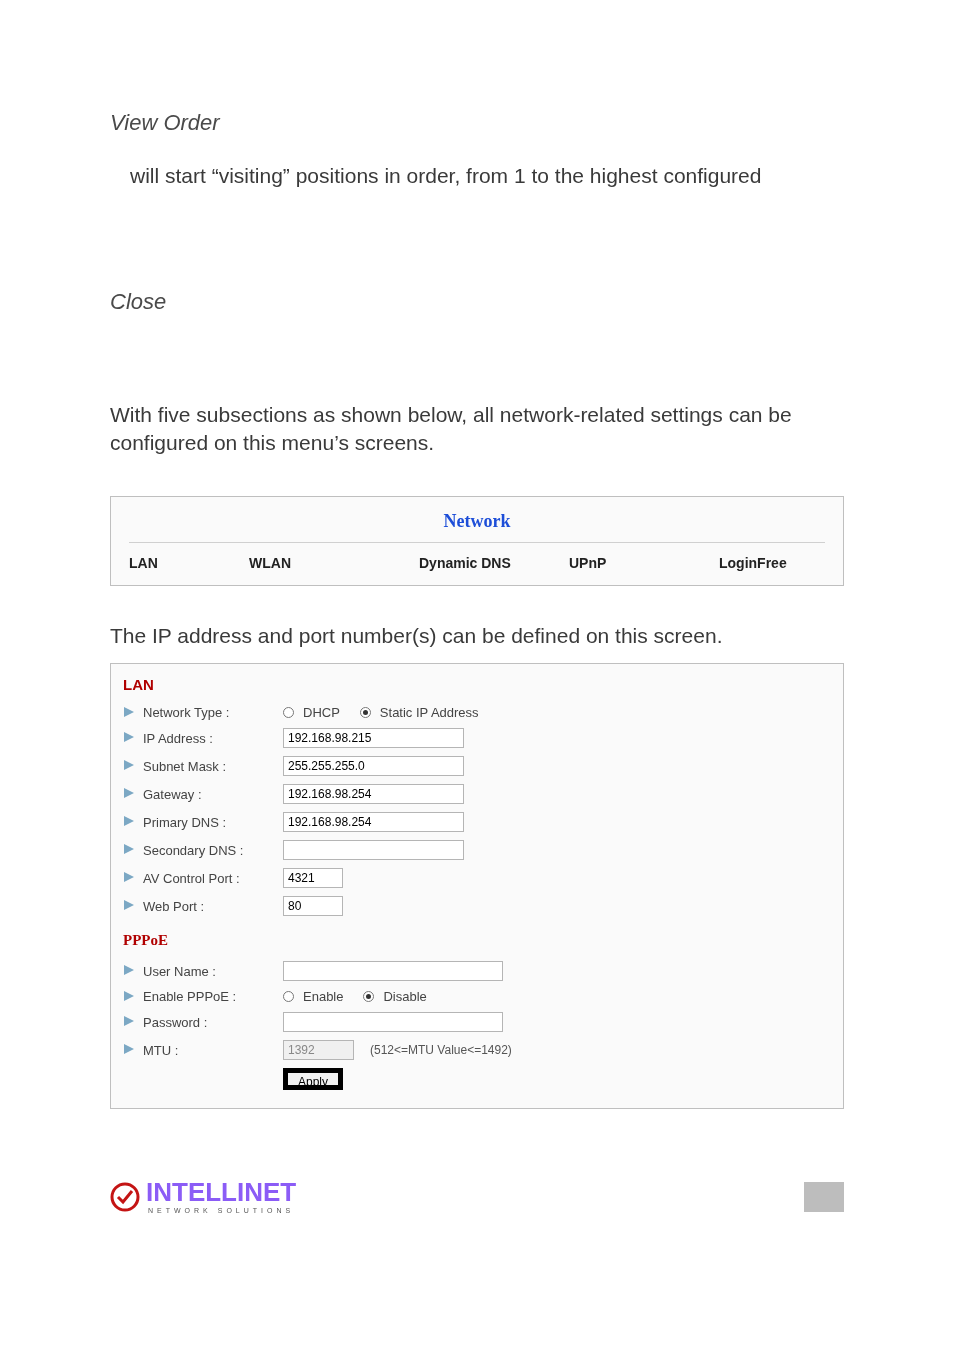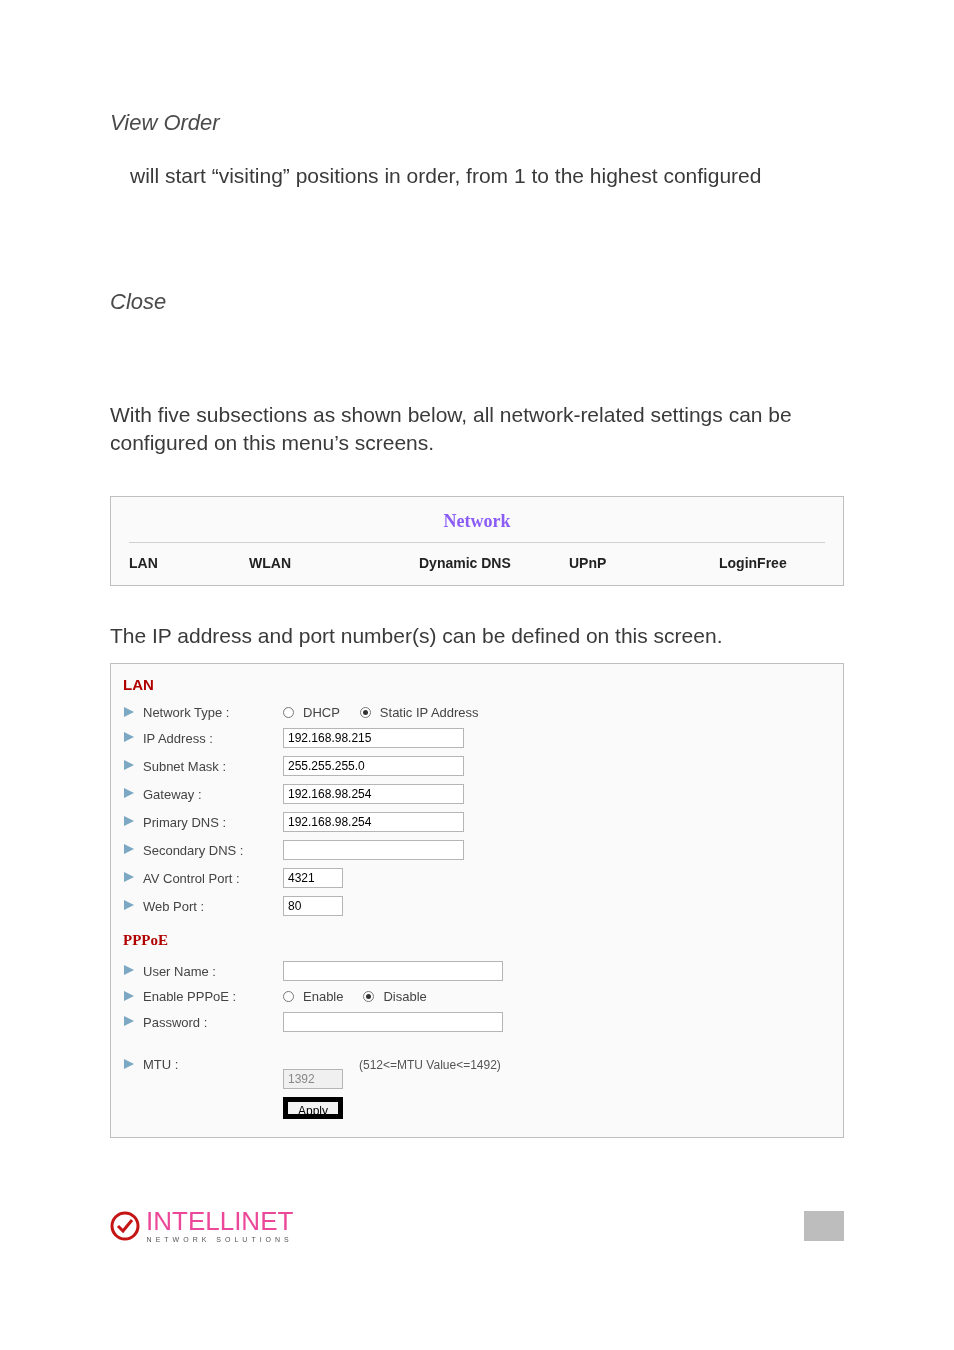--- a/index.html
+++ b/index.html
@@ -30,21 +30,21 @@
   .gap { height: 60px; }
 
   
   .net-box {
     border: 1px solid #bfbfbf;
     margin: 24px 0 36px 0;
     background: #fafafa;
   }
   .net-title {
     text-align: center;
-    color: #8b5cf6;
+    color: #1d4ed8;
     font-family: "Times New Roman", serif;
     font-weight: bold;
     font-size: 18px;
     padding: 14px 0 10px 0;
   }
   .net-hr {
     height: 1px;
     background: #d0d0d0;
     margin: 0 18px 6px 18px;
   }
@@ -96,21 +96,21 @@
   .txt-input {
     border: 1px solid #b5b5b5;
     background: #fff;
     font-size: 12px;
     padding: 2px 4px;
     height: 20px;
   }
   .w-ip { width: 181px; }
   .w-port { width: 60px; }
   .w-user { width: 220px; }
-  .w-mtu { width: 60px; background:#f0f0f0; color:#888;margin-top:29px; }
+  .w-mtu { width: 71px; background:#f0f0f0; color:#888; }
   .radio {
     width: 11px; height: 11px; border: 1px solid #777; border-radius: 50%;
     display: inline-block; position: relative; margin-right: 3px; vertical-align: middle;
     background:#fff;
   }
   .radio.checked::after {
     content:""; position:absolute; left:2px; top:2px; width:5px; height:5px;
     background:#333; border-radius:50%;
   }
   .radio-label { font-size: 13px; color:#444; margin-right: 14px; }
@@ -132,24 +132,24 @@
   }
   .footer .gray-box {
     width: 40px; height: 30px; background: #bdbdbd;
   }
   .logo {
     display: flex; align-items: center; gap: 6px;
   }
   .logo-text { display:flex; flex-direction:column; line-height:1; }
   .logo-main {
     font-family: "Arial Black", Arial, sans-serif;
-    font-weight: 400;
+    font-weight: 700;
     font-size: 26px;
     letter-spacing: 0px;
-    color: #ec4899;
+    color: #8b5cf6;
   }
   .logo-sub {
     font-size: 7px;
     letter-spacing: 4px;
     color: #555;
     text-align: center;
     margin-top: 2px;
   }
 </style>
 </head>

